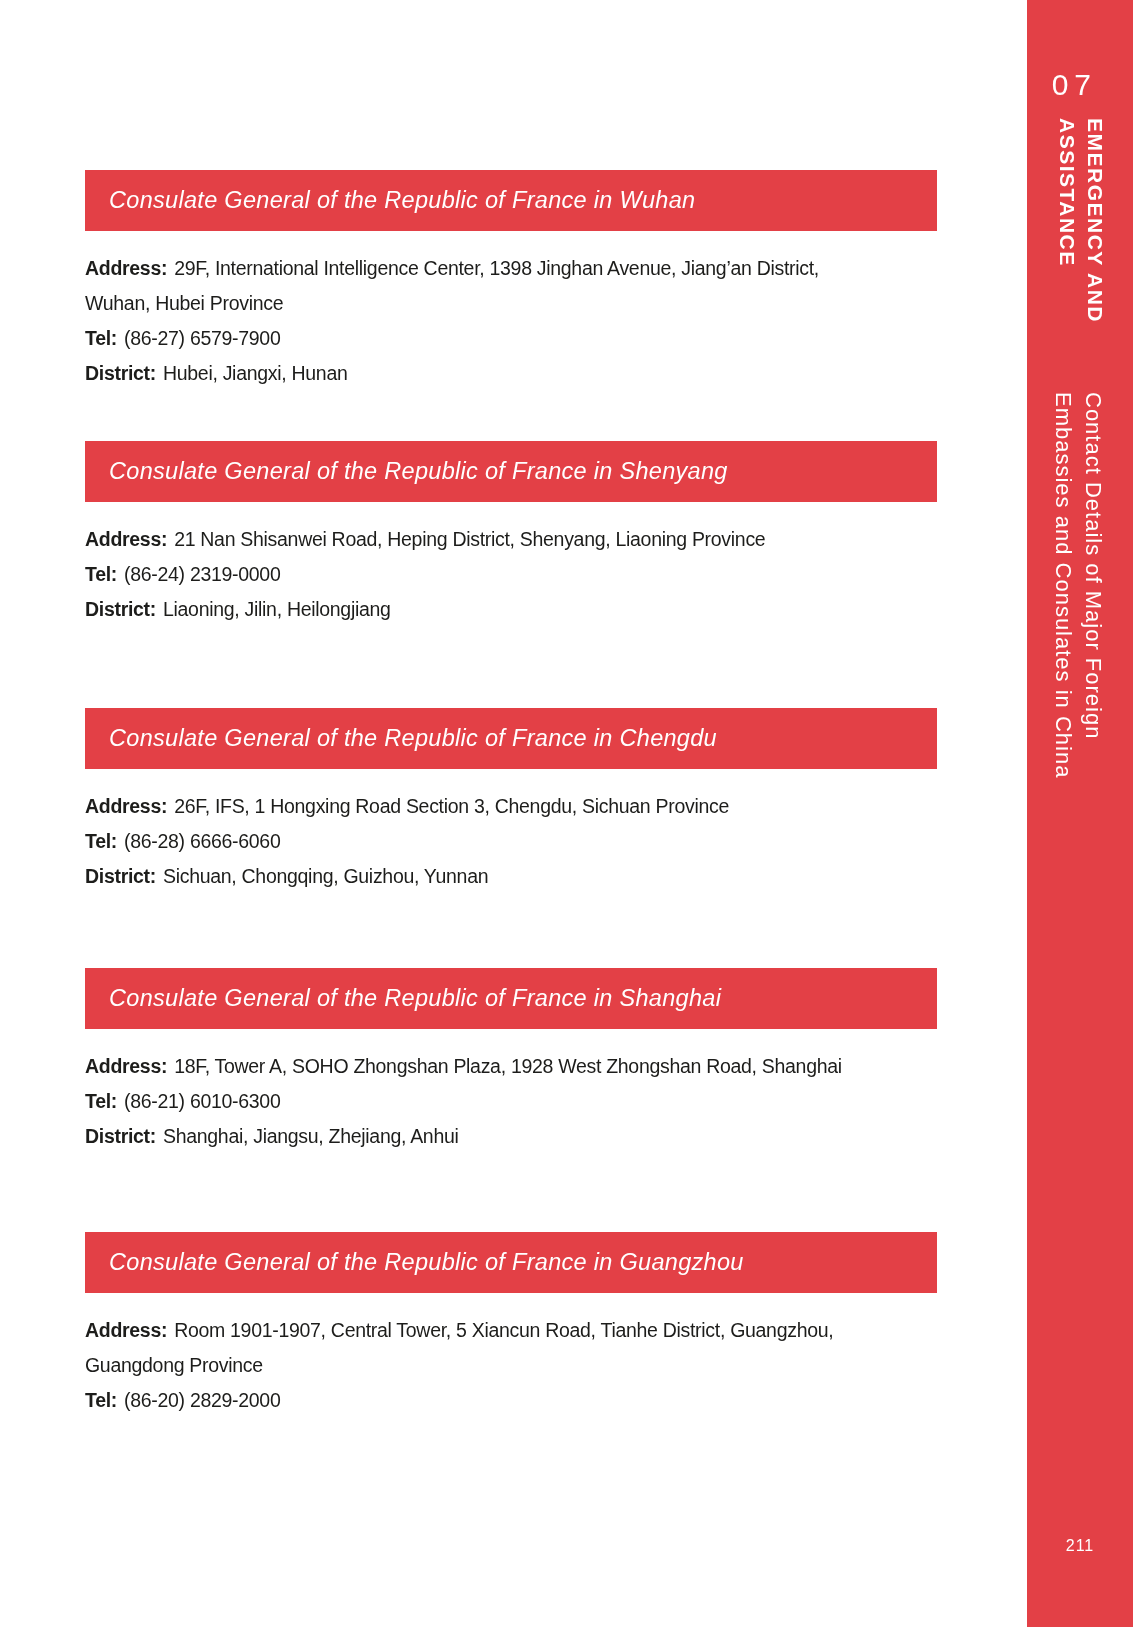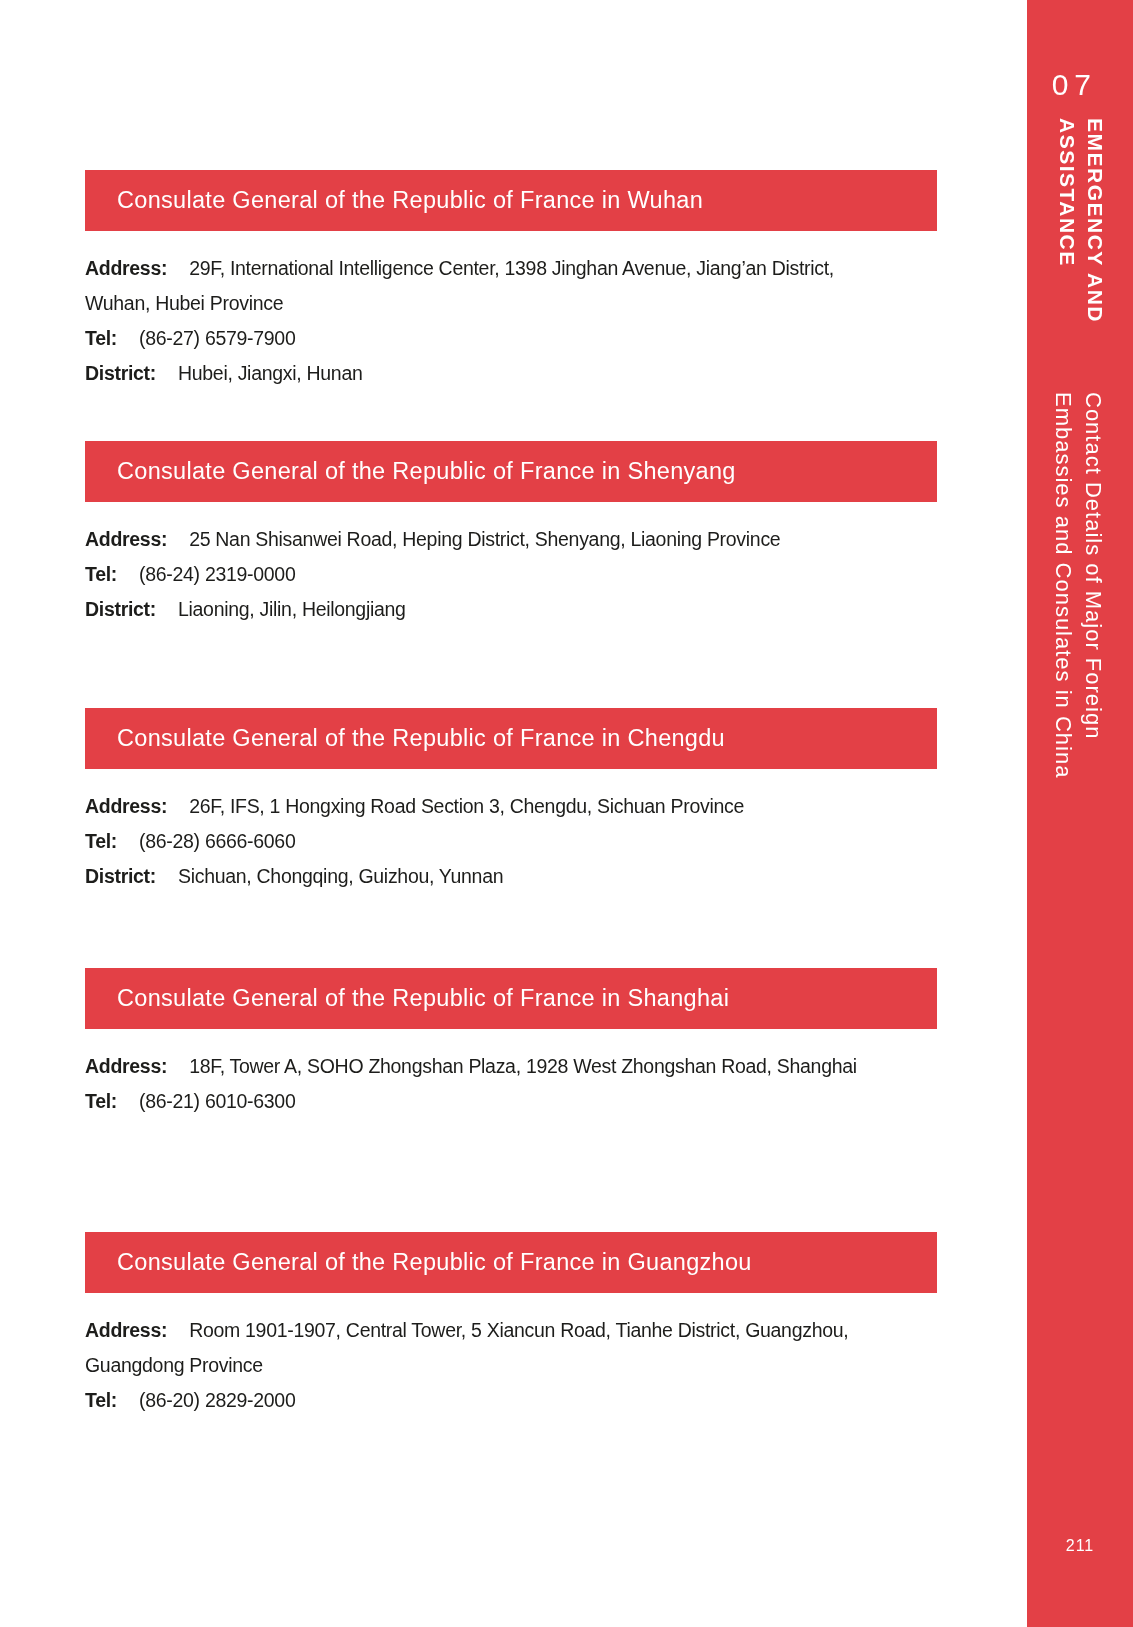--- a/index.html
+++ b/index.html
@@ -70,36 +70,37 @@
     position: absolute;
     left: 85px;
     width: 852px;
   }
   .bar {
     height: 61px;
     background: #e34046;
     color: #ffffff;
     font-size: 23.5px;
     line-height: 61px;
-    padding-left: 32px;
+    padding-left: 24px;
     box-sizing: border-box;
     letter-spacing: 0.3px;
     white-space: nowrap;
     overflow: hidden;
+    font-style: italic;
   }
   .info {
     margin-top: 20px;
     font-size: 19.5px;
     line-height: 35px;
     letter-spacing: -0.3px;
   }
   .line { white-space: nowrap; }
   .label {
     font-weight: 700;
-    margin-right: 22px;
+    margin-right: 7px;
   }
 </style>
 </head>
 <body>
 
 <div class="page">
 
   <section class="consulate" style="top:170px">
     <div class="bar">
       <span>Consulate General of the Republic of France in Wuhan</span>
@@ -110,21 +111,21 @@
       <div class="line"><span class="label">Tel:</span><span>(86-27) 6579-7900</span></div>
       <div class="line"><span class="label">District:</span><span>Hubei, Jiangxi, Hunan</span></div>
     </div>
   </section>
 
   <section class="consulate" style="top:441px">
     <div class="bar">
       <span>Consulate General of the Republic of France in Shenyang</span>
     </div>
     <div class="info">
-      <div class="line"><span class="label">Address:</span><span>25 Nan Shisanwei Road, Heping District, Shenyang, Liaoning Province</span></div>
+      <div class="line"><span class="label">Address:</span><span>21 Nan Shisanwei Road, Heping District, Shenyang, Liaoning Province</span></div>
       <div class="line"><span class="label">Tel:</span><span>(86-24) 2319-0000</span></div>
       <div class="line"><span class="label">District:</span><span>Liaoning, Jilin, Heilongjiang</span></div>
     </div>
   </section>
 
   <section class="consulate" style="top:708px">
     <div class="bar">
       <span>Consulate General of the Republic of France in Chengdu</span>
     </div>
     <div class="info">
@@ -134,20 +135,21 @@
     </div>
   </section>
 
   <section class="consulate" style="top:968px">
     <div class="bar">
       <span>Consulate General of the Republic of France in Shanghai</span>
     </div>
     <div class="info">
       <div class="line"><span class="label">Address:</span><span>18F, Tower A, SOHO Zhongshan Plaza, 1928 West Zhongshan Road, Shanghai</span></div>
       <div class="line"><span class="label">Tel:</span><span>(86-21) 6010-6300</span></div>
+      <div class="line"><span class="label">District:</span><span>Shanghai, Jiangsu, Zhejiang, Anhui</span></div>
     </div>
   </section>
 
   <section class="consulate" style="top:1232px">
     <div class="bar">
       <span>Consulate General of the Republic of France in Guangzhou</span>
     </div>
     <div class="info">
       <div class="line"><span class="label">Address:</span><span>Room 1901-1907, Central Tower, 5 Xiancun Road, Tianhe District, Guangzhou,</span></div>
       <div class="line"><span>Guangdong Province</span></div>

